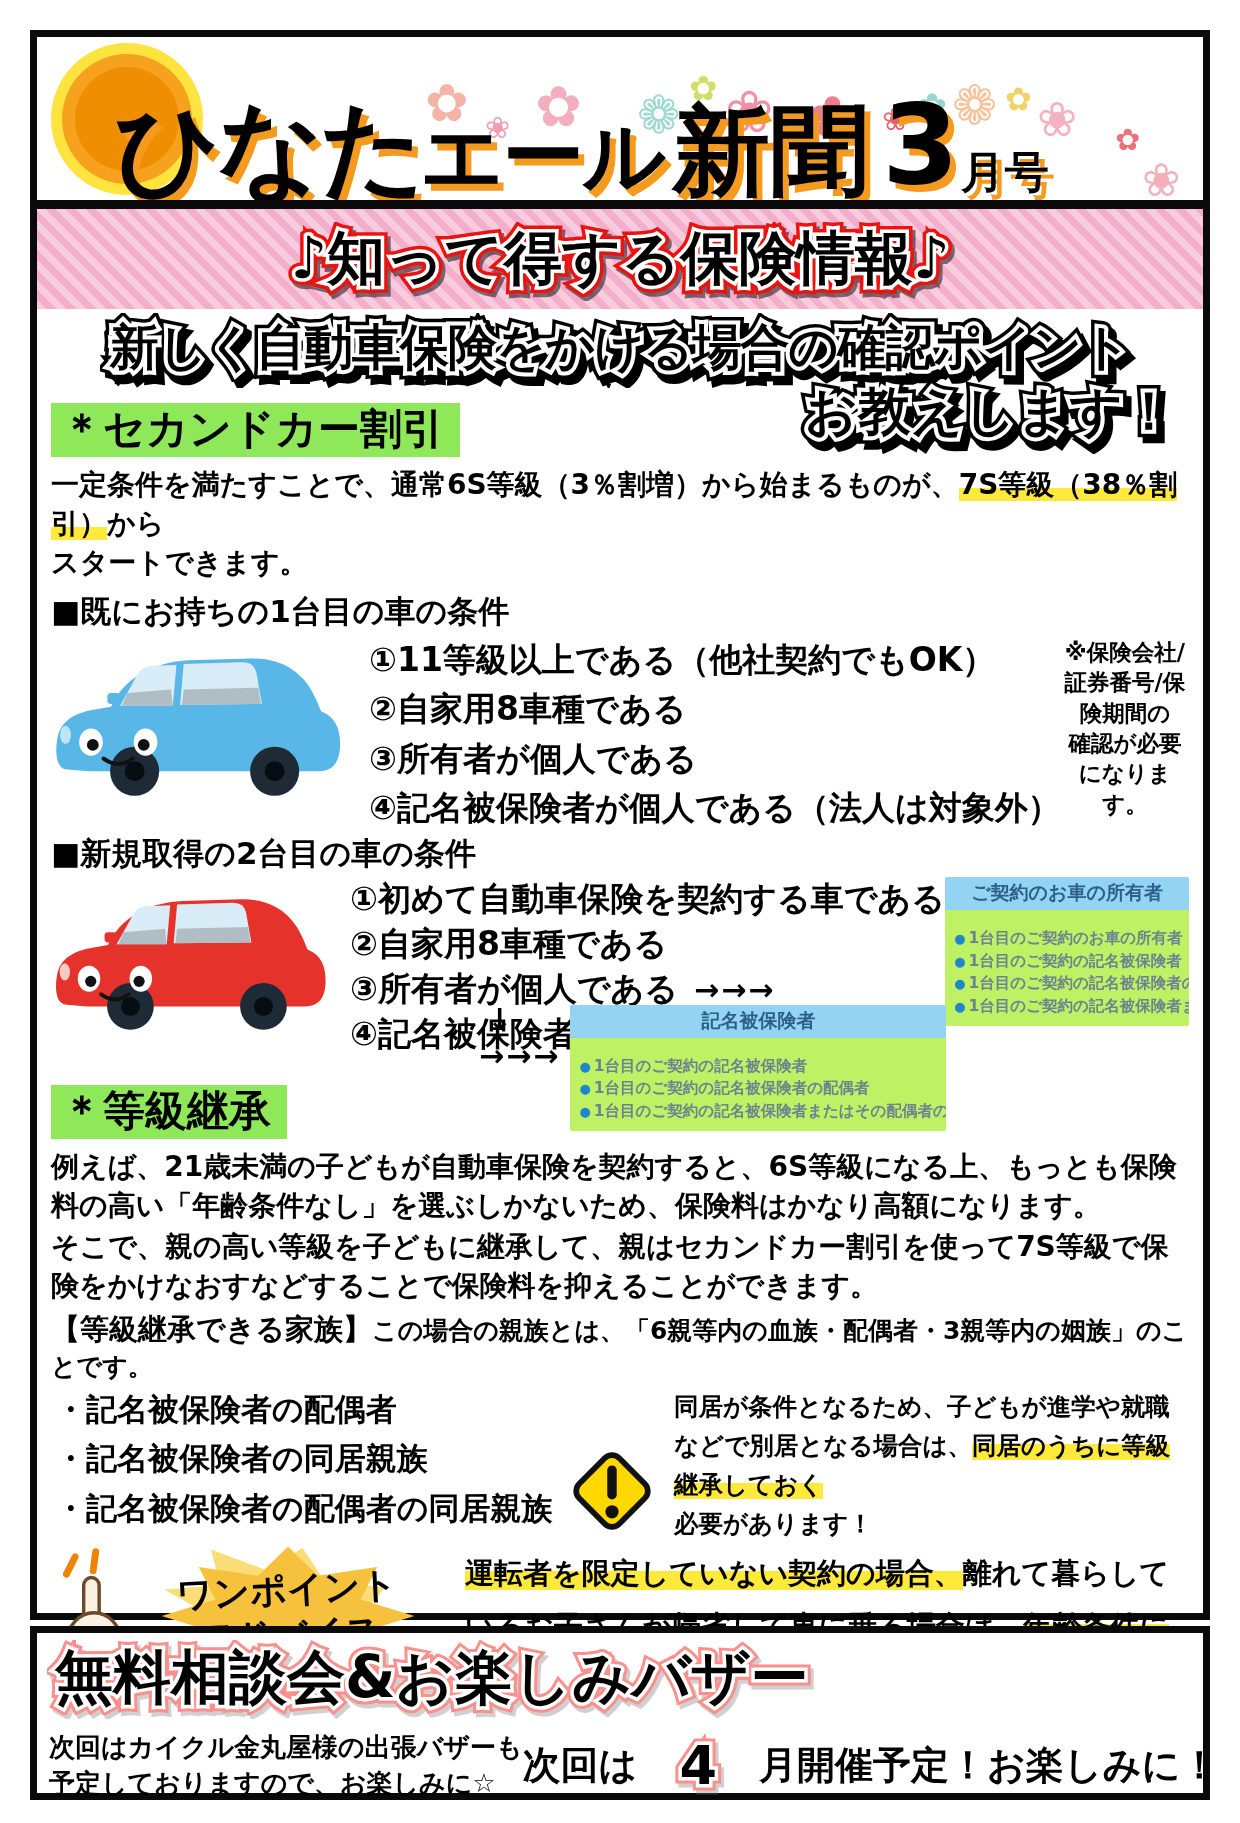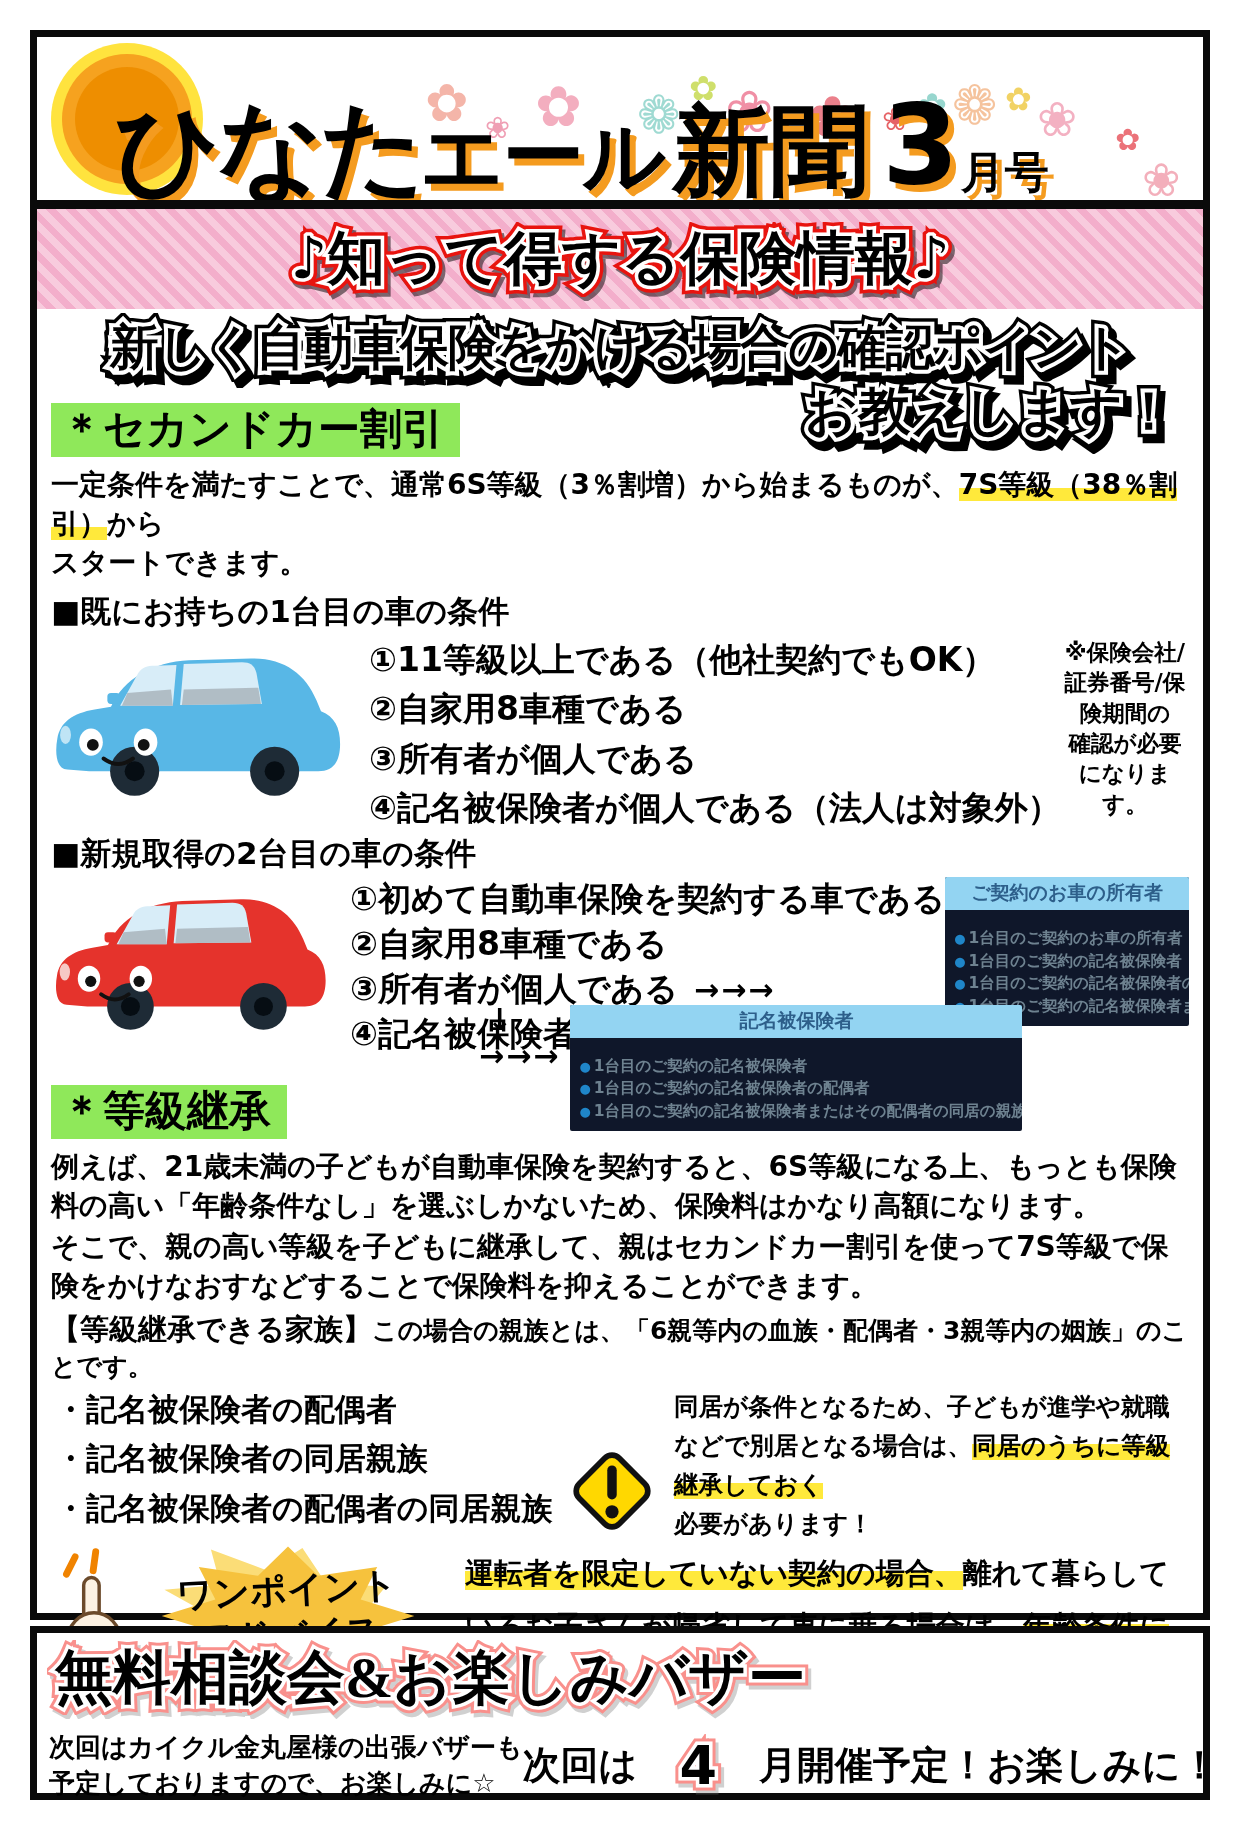--- a/index.html
+++ b/index.html
@@ -48,28 +48,28 @@
   .mk{background:linear-gradient(transparent 45%,#FFE93B 45%);}
   .mk-low{background:linear-gradient(transparent 62%,#FFE93B 62%);}
   .hsec{font-size:31px;margin-top:8px;line-height:1.3;}
 
   .car-row{display:flex;align-items:flex-start;margin-top:2px;justify-content:flex-end;}
   .car{flex:none;}
   .numlist{margin:2px 0 0 18px;font-size:33px;line-height:1.5;white-space:nowrap;}
   .note{margin-left:auto;width:312px;text-align:center;font-size:22.5px;line-height:1.35;margin-top:4px;}
   .arrow-inline{display:inline-block;margin-left:16px;font-size:30px;letter-spacing:2px;}
 
-  .bluebox{border-radius:2px;overflow:hidden;background:#0f172a;}
+  .bluebox{border-radius:2px;overflow:hidden;background:#bef264;}
   .bluebox .bb-head{background:#93D4F2;text-align:center;font-size:19px;color:#2D5F8A;
                     padding:3px 0 4px;font-weight:700;}
   .bluebox .bb-body{padding:17px 9px 9px;}
   .bluebox .bb-item{font-size:15.5px;line-height:1.45;color:#6E8290;white-space:nowrap;}
   .bluebox .bullet{color:#1F86C9;font-size:13px;margin-right:3px;}
   .box1{width:438px;margin-left:auto;margin-top:2px;}
-  .box2{width:452px;}
+  .box2{width:376px;}
   .arrows-row{display:flex;align-items:flex-start;margin-top:-52px;margin-bottom:0;height:104px;}
   .arrow-col{margin-left:428px;font-size:30px;line-height:1;}
   .arrow-col .a-down{margin-left:8px;}
   .arrow-col .a-right{letter-spacing:2px;margin-top:6px;}
 
   .sec2-label{margin-top:-24px;}
   .fam-row{margin-top:4px;}
   .fam-label{font-size:29px;}
   .fam-note{font-size:25px;}
   .col-row{display:flex;align-items:flex-start;margin-top:2px;}
@@ -86,21 +86,21 @@
   .advice-text{flex:1;font-size:29px;line-height:1.8;margin-left:12px;margin-top:0px;}
 
   .pill{margin:2px 2px 0;height:56px;border-radius:34px;display:flex;align-items:center;justify-content:center;
         background-color:#F2B338;
         background-image:radial-gradient(circle,#F7CC66 9px,transparent 10px);
         background-size:27px 27px;}
   .pill-text{font-size:32px;font-weight:700;}
 
   
   .bottom-inner{padding:2px 12px 0;}
-  .bf-title{font-size:58px;font-weight:700;margin:4px 0 12px 6px;font-family:Liberation Serif, serif;}
+  .bf-title{font-size:58px;font-weight:700;margin:4px 0 12px 6px;}
   .bf-row{display:flex;align-items:center;margin-top:6px;}
   .bf-left{font-size:26px;font-weight:700;line-height:1.4;white-space:nowrap;}
   .bf-right{margin-left:auto;display:flex;align-items:center;font-weight:700;white-space:nowrap;gap:32px;}
   .bf-next{font-size:38px;}
   .bf-month{font-size:54px;margin:0 10px;}
   .bf-post{font-size:38px;}
 </style>
 </head>
 <body>
 

